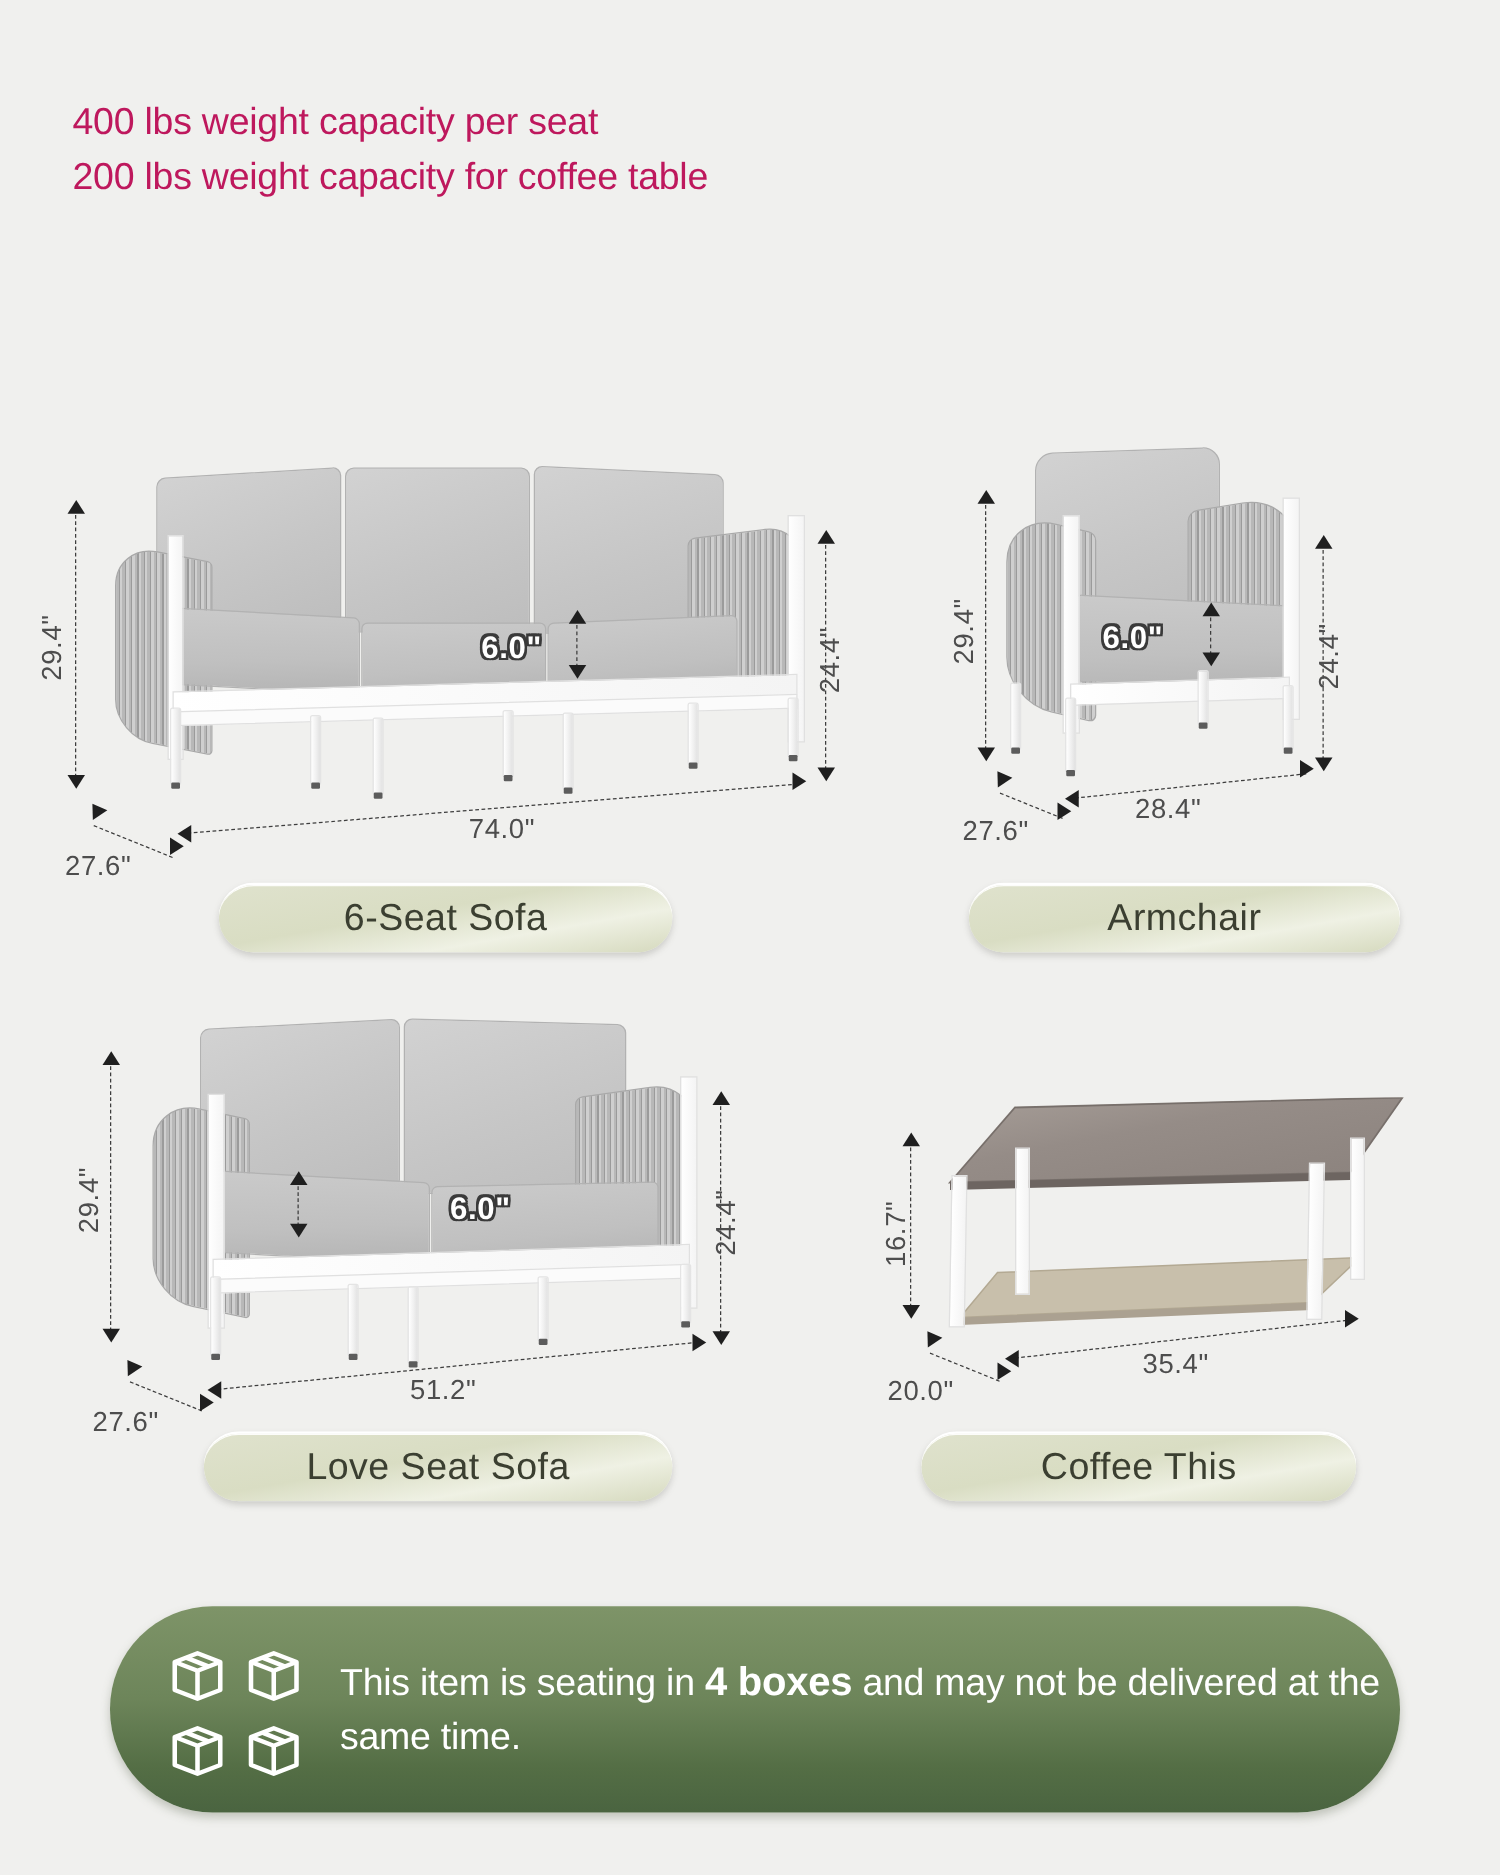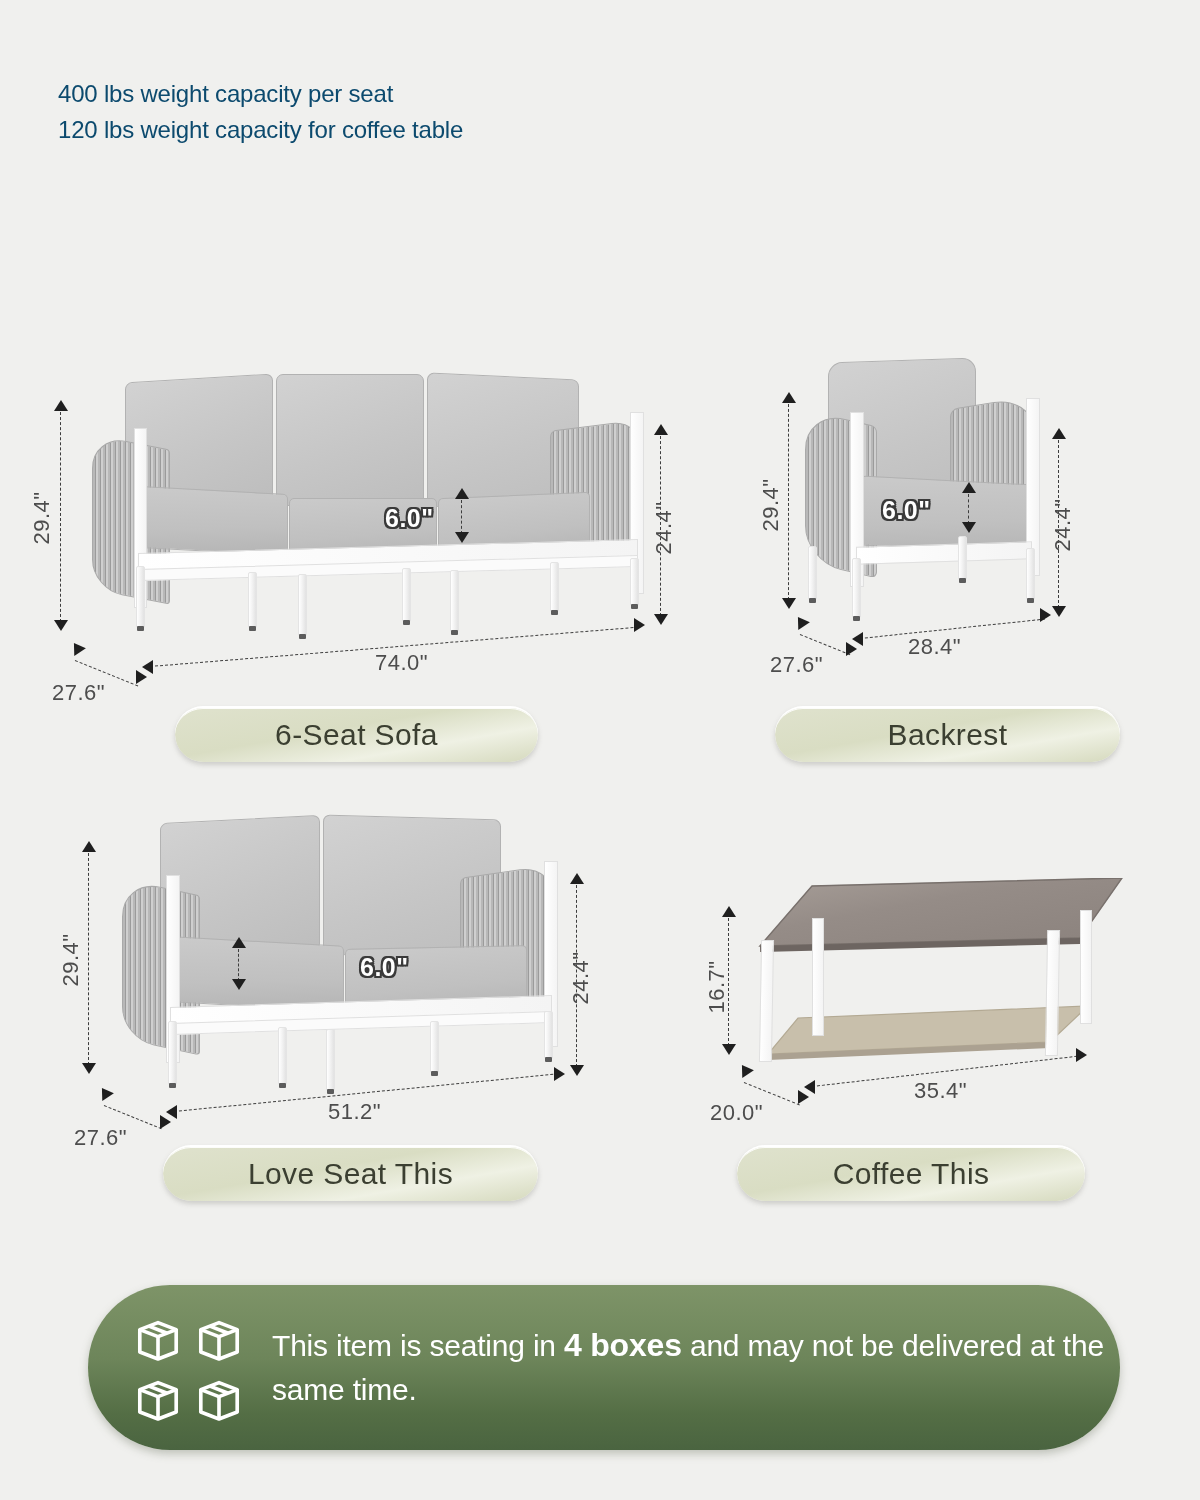--- a/index.html
+++ b/index.html
@@ -12,21 +12,21 @@
     position:relative;
   }
 
   
   .header { padding:54px 58px 0 58px; }
   .headline {
     font-size:54px; font-weight:bold; letter-spacing:-1.6px;
     color:#0d0d0d; line-height:1.08; white-space:nowrap;
   }
   .subline {
-    font-size:24px; color:#0c4a6e; line-height:1.48;
+    font-size:30px; color:#be185d; line-height:1.48;
     letter-spacing:-0.2px; margin-top:22px; font-weight:400;
   }
   .subline div { white-space:nowrap; }
 
   
   .grid {
     position:absolute; left:0; top:330px; width:1200px; height:920px;
   }
   .cell { position:absolute; }
   .cell-sofa   { left:30px;  top:20px;  width:660px; height:380px; }
@@ -134,21 +134,21 @@
     letter-spacing:-0.2px; margin-left:24px; font-weight:500;
   }
   .banner-text b { font-weight:bold; font-size:32px;margin-top:11px; }
 </style>
 </head>
 <body>
 
 <div class="header">
   <div class="subline">
     <div>400 lbs weight capacity per seat</div>
-    <div>120 lbs weight capacity for coffee table</div>
+    <div>200 lbs weight capacity for coffee table</div>
   </div>
 </div>
 
 <div class="grid">
 
   <div class="cell cell-sofa">
     <div class="stage">
 
       <div class="cush" style="left:95px;  top:28px;  width:148px; height:128px; transform:skewY(-3.5deg);"></div>
       <div class="cush" style="left:246px; top:24px;  width:148px; height:132px;"></div>
@@ -338,24 +338,24 @@
       <div class="arrow right" style="left:376px; top:178px;"></div>
       <div class="dim-label" style="left:214px; top:208px;">35.4"</div>
     </div>
   </div>
 </div>
 
 <div class="pill pill-sofa">
   <span>6-Seat Sofa</span>
 </div>
 <div class="pill pill-chair">
-  <span>Backrest</span>
+  <span>Armchair</span>
 </div>
 <div class="pill pill-love">
-  <span>Love Seat This</span>
+  <span>Love Seat Sofa</span>
 </div>
 <div class="pill pill-table">
   <span>Coffee This</span>
 </div>
 
 <div class="banner">
   <div class="boxes">
     <svg viewBox="0 0 40 40" width="56" height="56">
       <g fill="none" stroke="#ffffff" stroke-width="2.6" stroke-linejoin="round">
         <path d="M20 9 L33 14 L33 30 L20 35 L7 30 L7 14 Z"></path>

